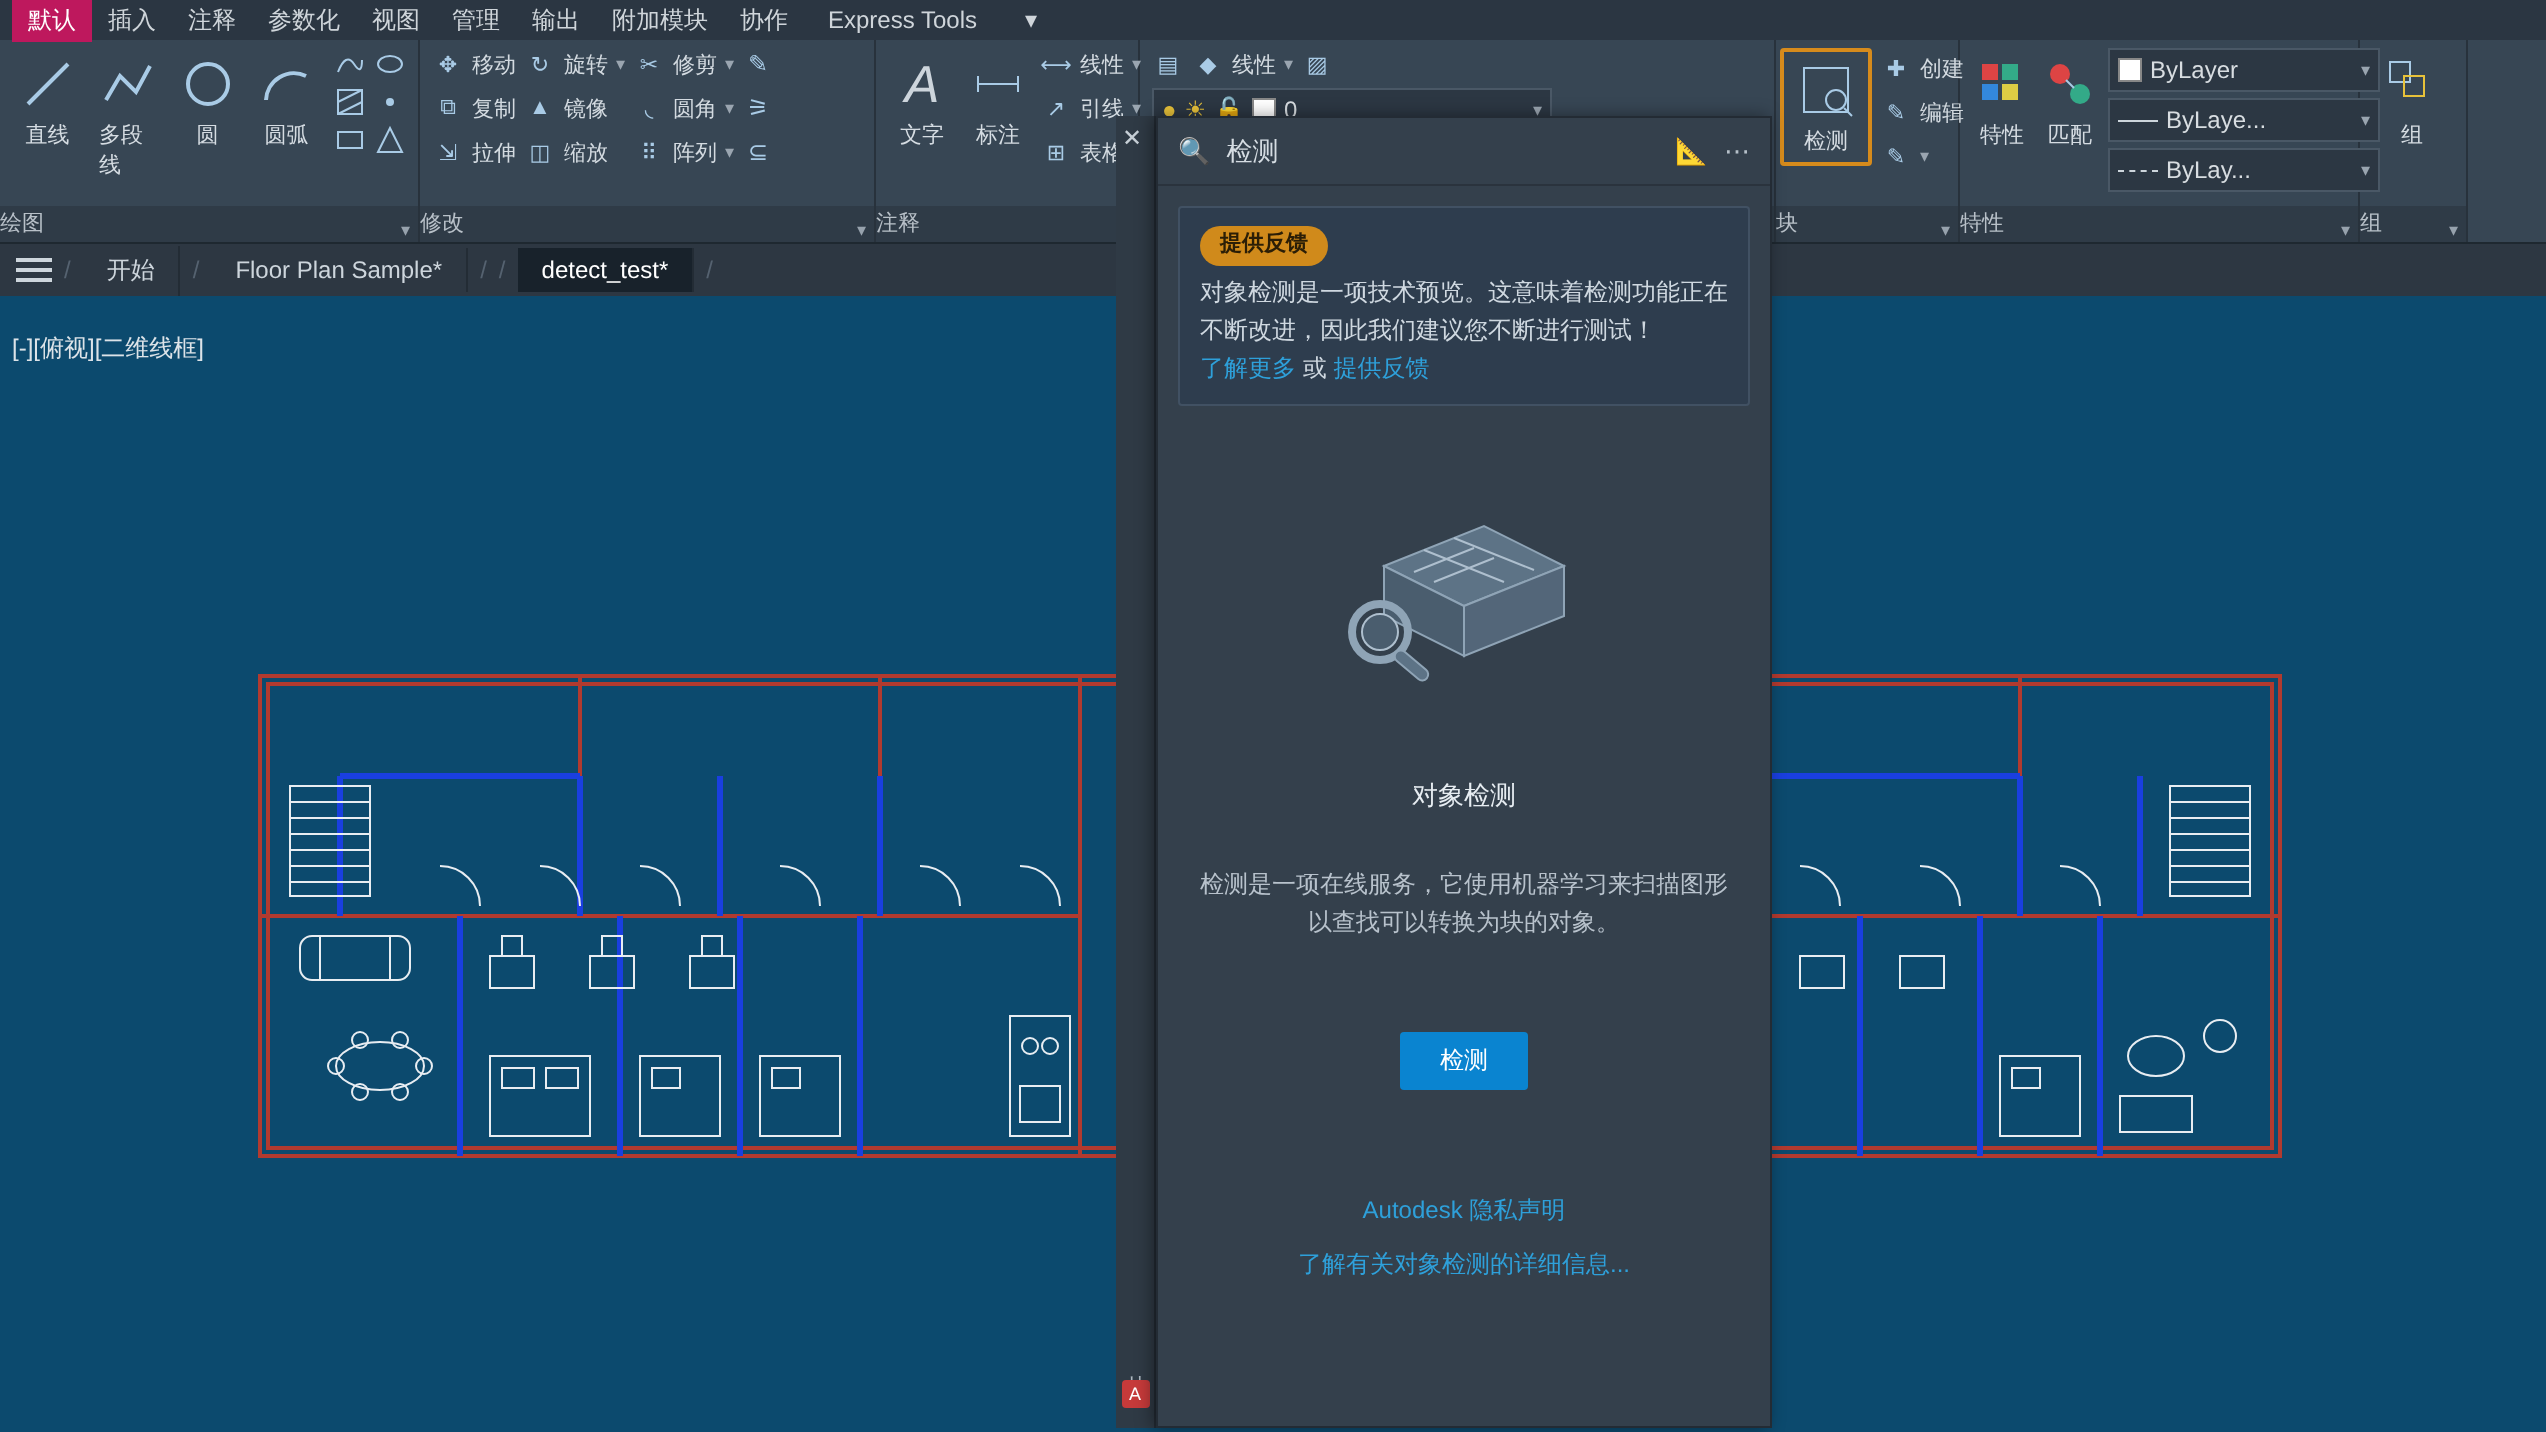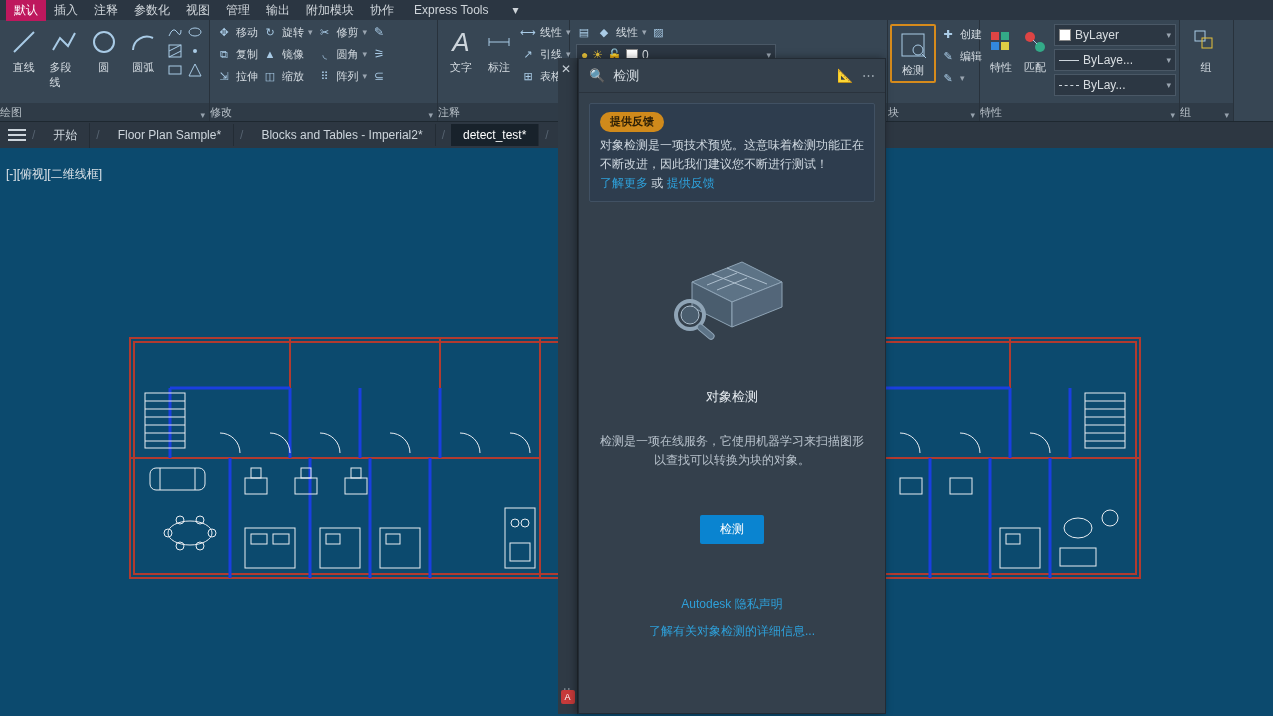--- a/index.html
+++ b/index.html
@@ -21,21 +21,21 @@
 .bigbtn { display:flex; flex-direction:column; align-items:center; gap:2px; padding:2px 4px; min-width:34px;}
 .bigbtn .ic { width:32px; height:32px; display:flex; align-items:center; justify-content:center; color:#a9cbe6;}
 .bigbtn .lb { font-size:11px; color:#d5dce2; }
 .col { display:flex; flex-direction:column; gap:3px;}
 .row { display:flex; align-items:center; gap:4px; color:#d3dae0; font-size:11px; white-space:nowrap;}
 .row .ic { width:16px; height:16px; display:inline-flex; align-items:center; justify-content:center; color:#a9cbe6;}
 .sm { width:16px; height:16px; display:inline-flex; align-items:center; justify-content:center; color:#a9cbe6;}
 
 
 .layerbox { display:flex; align-items:center; background:#2c3743; border:1px solid #4a5866; height:22px; padding:0 4px; gap:4px; width:200px;}
-.selbox { display:flex; align-items:center; background:#2c3743; border:1px solid #4a5866; height:22px; padding:0 4px; gap:4px; width:122px; justify-content:space-between;}
+.selbox { display:flex; align-items:center; background:#2c3743; border:1px solid #4a5866; height:22px; padding:0 4px; gap:4px; width:136px; justify-content:space-between;}
 .swatch { width:12px; height:12px; background:#fff; border:1px solid #888;}
 .arrd { font-size:9px; color:#9aa5b0;}
 
 
 .tabs { height:26px; background:#2d3742; display:flex; align-items:center; padding-left:8px; gap:6px;}
 .doc-tab { padding:4px 12px; color:#cdd5dc; border-right:1px solid #232c35;}
 .doc-tab.active { background:#18222b; color:#fff;}
 .slash { color:#556270; }
 .menuico { width:18px; display:flex; flex-direction:column; gap:3px;}
 .menuico i { height:2px; background:#cdd5dc; display:block;}
@@ -382,21 +382,20 @@
   <div class="menuico">
       <i></i>
       <i></i>
       <i></i>
     </div>
   <span class="slash">/</span>
   <span class="doc-tab">开始</span>
   <span class="slash">/</span>
   <span class="doc-tab">Floor Plan Sample*</span>
   <span class="slash">/</span>
-  <span class="doc-tab">Blocks and Tables - Imperial2*</span>
   <span class="slash">/</span>
   <span class="doc-tab active">detect_test*</span>
   <span class="slash">/</span>
 </div>
 
 <div class="viewport">
   <div class="viewlabel">[-][俯视][二维线框]</div>
   <div class="floorplan">
     <svg viewBox="0 0 1050 260">
 

